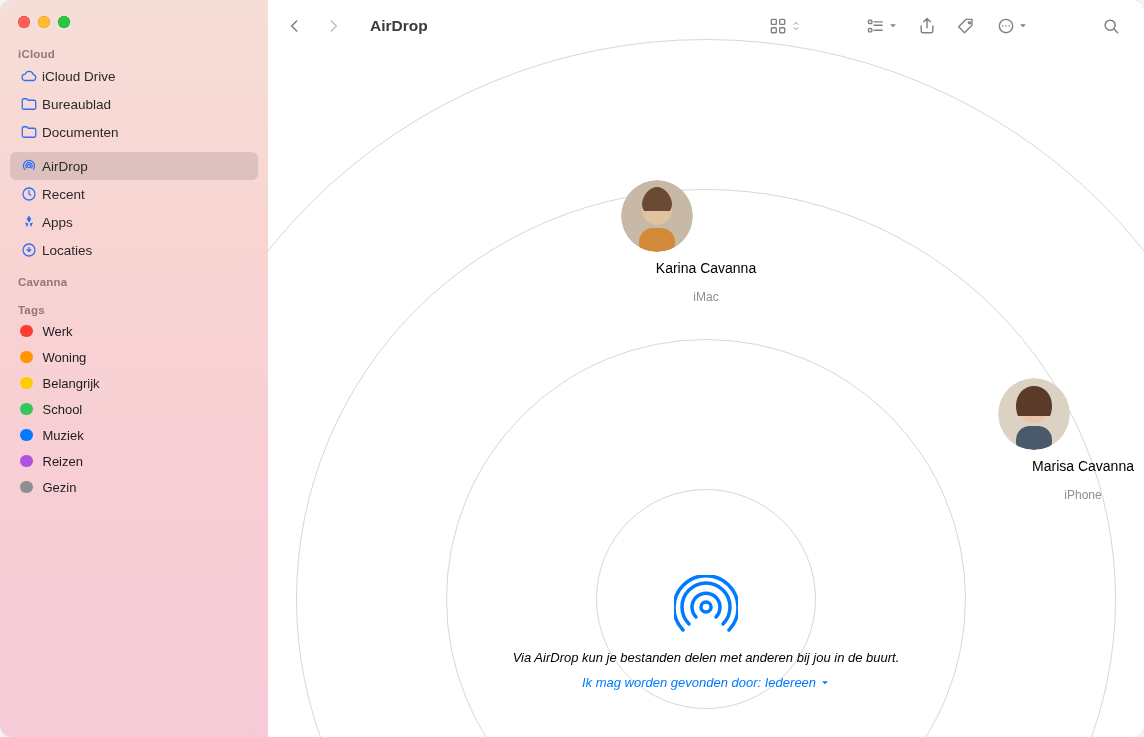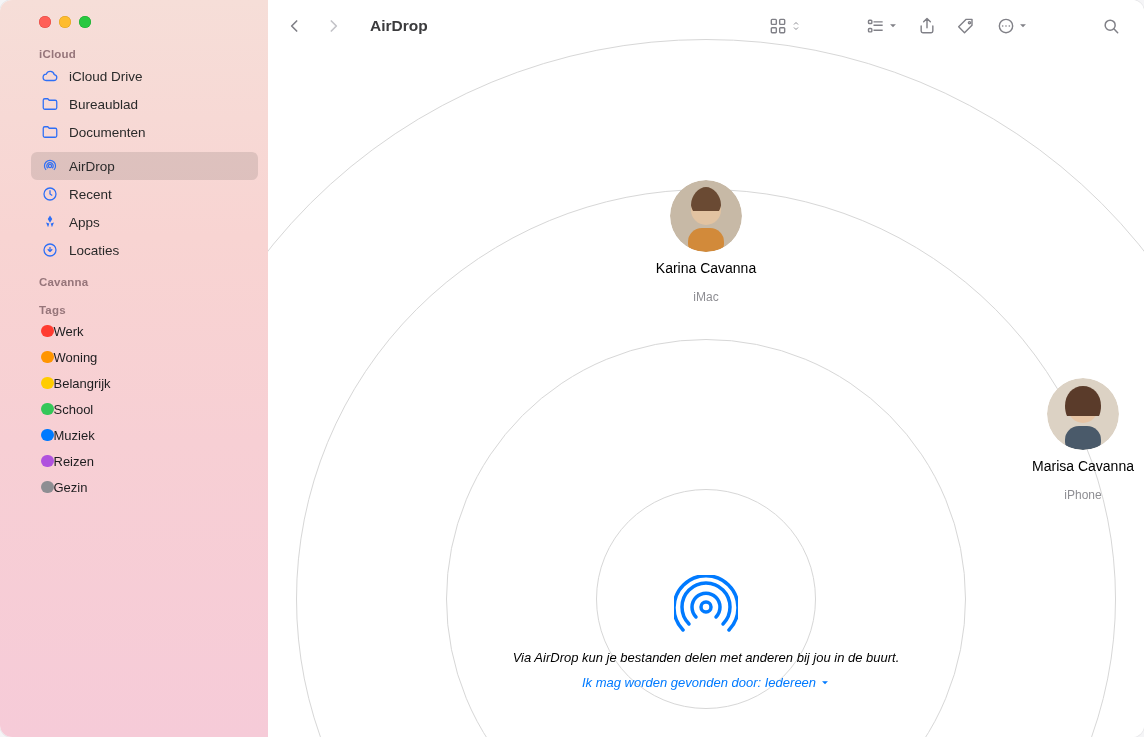--- a/index.html
+++ b/index.html
@@ -31,61 +31,60 @@
   }
 
   
   .sidebar {
     width: var(--sidebar-w);
     height: 100%;
     background: linear-gradient(180deg, #f6ded8 0%, #f8d4d2 32%, #f7cfd4 60%, #f6cbd8 100%);
     padding-top: 10px;
     position: relative;
     font-size: 13px;
-    padding-left: 21px;
   }
   .traffic {
     display: flex; gap: 8px; padding: 6px 0 14px 18px;
   }
   .tdot { width: 12px; height: 12px; border-radius: 50%; }
   .tdot.red   { background: #ff5f57; box-shadow: inset 0 0 0 .5px #e04640; }
   .tdot.yel   { background: #febc2e; box-shadow: inset 0 0 0 .5px #dca01f; }
   .tdot.grn   { background: #28c840; box-shadow: inset 0 0 0 .5px #19a82e; }
 
   .section-label {
     color: #96757a;
     font-weight: 600;
     font-size: 11.5px;
     letter-spacing: .2px;
     padding: 6px 18px 2px;
   }
   .nav { padding: 0 10px 6px; }
   .nav-item {
     display: flex; align-items: center;
-    gap: 10px;
+    gap: 4px;
     height: 28px;
     padding: 0 10px;
     border-radius: 6px;
     color: #2a2a2a;
     cursor: default;
   }
   .nav-item .lbl { font-size: 13.5px; }
   .nav-item.selected {
     background: rgba(0,0,0,0.10);
   }
   .nav-icon {
     width: 18px; height: 18px;
     color: #2e6ff6;
     display: inline-flex; align-items: center; justify-content: center;
     flex-shrink: 0;
   }
   .nav-icon svg { width: 18px; height: 18px; }
 
   .tag-row {
-    display: flex; align-items: center; gap: 0;
+    display: flex; align-items: center; gap: 10px;
     height: 26px; padding: 0 10px;
     border-radius: 6px;
   }
   .tag-dot {
     width: 12.5px; height: 12.5px; border-radius: 50%;
   }
   .gap { height: 8px; }
 
   
   .main {
@@ -133,21 +132,21 @@
     border-radius: 50%;
     transform: translateX(-50%);
   }
   .ring.r1 { width: 220px;  height: 220px;  bottom: 28px; }
   .ring.r2 { width: 520px;  height: 520px;  bottom: -122px; }
   .ring.r3 { width: 820px;  height: 820px;  bottom: -272px; }
   .ring.r4 { width: 1120px; height: 1120px; bottom: -422px; }
 
   .person {
     position: absolute;
-    display: flex; flex-direction: column; align-items: center;
+    display: flex; flex-direction: column; 
     width: 170px;
     text-align: center;
   }
   .avatar {
     width: 72px; height: 72px; border-radius: 50%;
     overflow: hidden;
     margin-bottom: 8px;
     display: flex; align-items: center; justify-content: center;
   }
   .avatar svg { width: 100%; height: 100%; display: block; }

